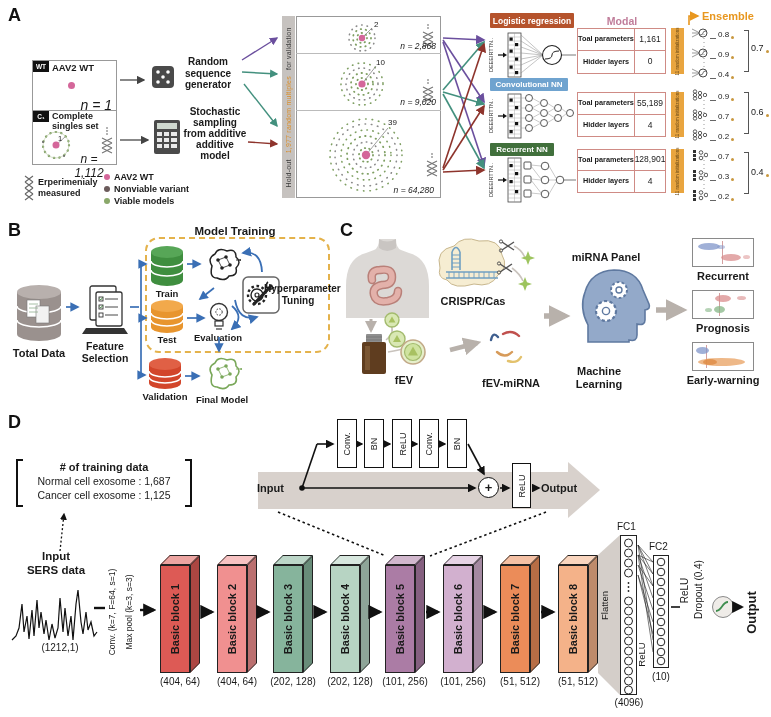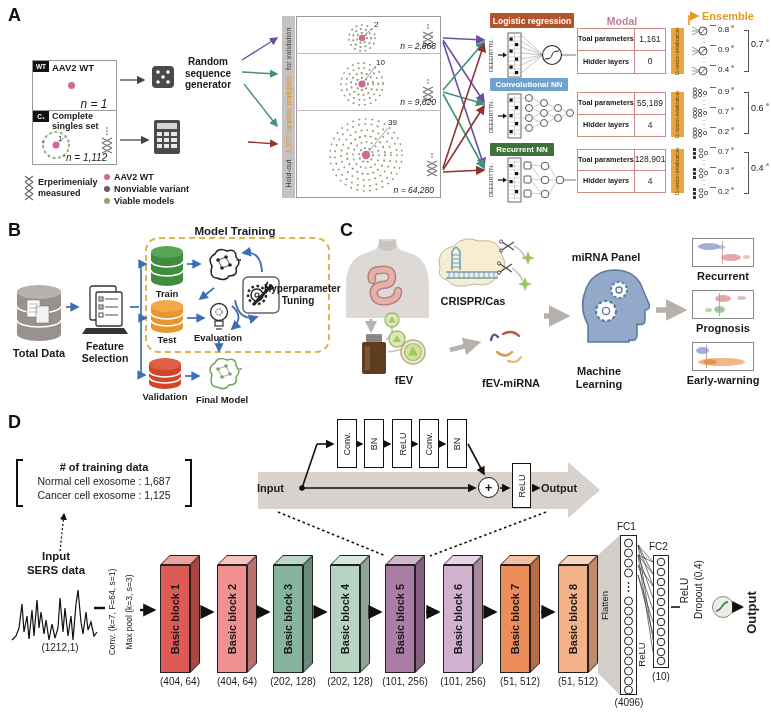--- a/index.html
+++ b/index.html
@@ -16,21 +16,21 @@
 .chip{position:absolute;display:flex;align-items:center;justify-content:center;color:#fff;font-weight:bold;border-radius:1px}
 .tag{position:absolute;background:#111;color:#fff;font-size:6.5px;font-weight:bold;display:flex;align-items:center;justify-content:center;width:16px;height:11px}
 .wires{position:absolute;left:0;top:0;z-index:6;pointer-events:none}
 .bgsvg{position:absolute;left:0;top:0;z-index:1;pointer-events:none}
 .icon-svg{position:absolute;z-index:3}
 .mtable{position:absolute;display:grid;grid-template-columns:57px 30px;grid-template-rows:1fr 1fr;border:1px solid #cf8b85;background:#fff;z-index:3}
 .mtc{display:flex;align-items:center;justify-content:center;text-align:center;line-height:1.1}
 .mtc.lbl{font-size:7.3px;font-weight:bold;border-right:1px solid #cf8b85}
 .mtc.val{font-size:8.5px}
 .mtc.top{border-bottom:1px solid #cf8b85}
-.ens-row{position:absolute;display:flex;align-items:flex-start;height:14px;z-index:3}
+.ens-row{position:absolute;display:flex;align-items:flex-end;height:14px;z-index:3}
 .ens-row .dash{width:6px;height:1.2px;background:#666;display:inline-block;margin:0 2px}
 .ens-row .val{font-size:8px}
 .odot{width:3px;height:3px;border-radius:50%;background:#c9983f;display:inline-block;margin-left:2px;flex:0 0 auto}
 .brkR{position:absolute;width:5px;border:1.2px solid #555;border-left:none;z-index:3}
 .block-front{position:absolute;border:1.5px solid #222;display:flex;align-items:center;justify-content:center;z-index:3}
 .block-front>span{transform:rotate(-90deg);white-space:nowrap;font-weight:bold;font-size:11px;color:#1a1a1a}
 .block-top{position:absolute;border:1.5px solid #222;transform:skewX(-45deg);transform-origin:0 100%;z-index:2}
 .block-top::after{content:"";position:absolute;inset:0;background:rgba(255,255,255,.45)}
 .block-side{position:absolute;border:1.5px solid #222;transform:skewY(-45deg);transform-origin:0 0;z-index:2}
 .block-side::after{content:"";position:absolute;inset:0;background:rgba(0,0,0,.22)}
@@ -50,39 +50,39 @@
   <polygon points="598,555 620,535 620,695 598,673" fill="#ccc5c0" opacity="0.85"></polygon>
 </svg>
 
 <div class="panel-label" style="left:8px;top:5px">A</div>
 
 <div class="p" style="left:32px;top:60px;width:85px;height:105px;border:1px solid #999;background:#fff;z-index:2"></div>
 <div class="p" style="left:32px;top:110px;width:85px;height:1px;background:#999;z-index:3"></div>
 <div class="tag" style="left:33px;top:61px;z-index:4">WT</div>
 <div class="p b" style="left:52px;top:62px;font-size:9.5px;z-index:4">AAV2 WT</div>
 <div class="p" style="left:68px;top:82px;width:7px;height:7px;border-radius:50%;background:#d4679a;z-index:4"></div>
-<div class="p i" style="left:76px;top:97px;width:36px;font-size:12px;text-align:center;z-index:4">n = 1</div>
+<div class="p i" style="left:76px;top:97px;width:36px;font-size:14px;text-align:right;z-index:4">n = 1</div>
 <div class="tag" style="left:33px;top:111px;z-index:4">C₁</div>
 <div class="p b" style="left:52px;top:112px;width:56px;font-size:9px;line-height:1.1;z-index:4">Complete singles set</div>
 <svg class="icon-svg" style="left:34px;top:128px" width="50" height="34">
   <circle cx="22" cy="17" r="13" fill="none" stroke="#7f9f63" stroke-width="2.2" stroke-dasharray="0.5 5" stroke-linecap="round"></circle>
   <circle cx="22" cy="17" r="13" fill="none" stroke="#b9c9a5" stroke-width="0.6"></circle>
   <line x1="22" y1="17" x2="31" y2="9" stroke="#888" stroke-width="0.8"></line>
   <circle cx="22" cy="17" r="3.5" fill="#d4679a"></circle>
   <circle cx="9" cy="14" r="1" fill="#666"></circle>
       <circle cx="30" cy="28" r="1" fill="#666"></circle>
 </svg>
 <div class="p" style="left:58px;top:134px;font-size:7.5px;z-index:4">1</div>
 <svg class="icon-svg" style="left:100px;top:126px" width="14" height="32">
   <circle cx="7" cy="2" r="0.8" fill="#555"></circle>
       <circle cx="7" cy="5" r="0.8" fill="#555"></circle>
       <circle cx="7" cy="8" r="0.8" fill="#555"></circle>
   <path d="M2,12 L12,17 M12,12 L2,17 M2,17 L12,22 M12,17 L2,22 M2,22 L12,27 M12,22 L2,27" stroke="#777" stroke-width="1.1" fill="none"></path>
 </svg>
-<div class="p i" style="left:66px;top:152px;width:46px;font-size:10px;text-align:left;z-index:4">n = 1,112</div>
+<div class="p i" style="left:66px;top:152px;width:46px;font-size:12px;text-align:center;z-index:4">n = 1,112</div>
 
 <svg class="icon-svg" style="left:22px;top:174px" width="14" height="28">
   <path d="M3,2 L11,8 M11,2 L3,8 M3,8 L11,14 M11,8 L3,14 M3,14 L11,20 M11,14 L3,20 M3,20 L11,26 M11,20 L3,26" stroke="#666" stroke-width="1.1"></path>
 </svg>
 <div class="p b" style="left:38px;top:177px;width:64px;font-size:9px;line-height:1.25">Erperimenialy measured</div>
 <div class="p" style="left: 104px; top: 174px; width: 6px; height: 6px; border-radius: 50%; background-color: rgb(212, 103, 154);"></div>
 <div class="p b" style="left:114px;top:172px;font-size:9px">AAV2 WT</div>
 <div class="p" style="left: 104px; top: 186px; width: 6px; height: 6px; border-radius: 50%; background-color: rgb(107, 91, 91);"></div>
 <div class="p b" style="left:114px;top:184px;font-size:9px">Nonviable variant</div>
 <div class="p" style="left: 104px; top: 198px; width: 6px; height: 6px; border-radius: 50%; background-color: rgb(138, 168, 106);"></div>
@@ -103,20 +103,21 @@
   <rect x="5" y="14" width="5" height="4" fill="#e8e8e8"></rect>
       <rect x="12" y="14" width="5" height="4" fill="#e8e8e8"></rect>
       <rect x="19" y="14" width="6" height="4" fill="#e8e8e8"></rect>
   <rect x="5" y="20" width="5" height="4" fill="#e8e8e8"></rect>
       <rect x="12" y="20" width="5" height="4" fill="#e8e8e8"></rect>
       <rect x="19" y="20" width="6" height="4" fill="#e8e8e8"></rect>
   <rect x="5" y="26" width="5" height="4" fill="#e8e8e8"></rect>
       <rect x="12" y="26" width="5" height="4" fill="#e8e8e8"></rect>
       <rect x="19" y="26" width="6" height="4" fill="#e8e8e8"></rect>
 </svg>
+<div class="p b tc" style="left:183px;top:106px;width:64px;font-size:10px;line-height:1.1">Stochastic sampling from additive additive model</div>
 
 <div class="p" style="left:282px;top:16px;width:13px;height:182px;background:#c6c2bf;z-index:2"></div>
 <div class="vwrap" style="left:282px;top:16px;width:13px;height:182px;z-index:3">
   <span style="font-size:7px;letter-spacing:.2px">
     <span style="color:#3a3a3a">Hold-out</span>
     <span style="color:#d98e2b;margin:0 4px">1,977 random multiples</span>
     <span style="color:#3a3a3a">for validation</span>
   </span>
 </div>
 

